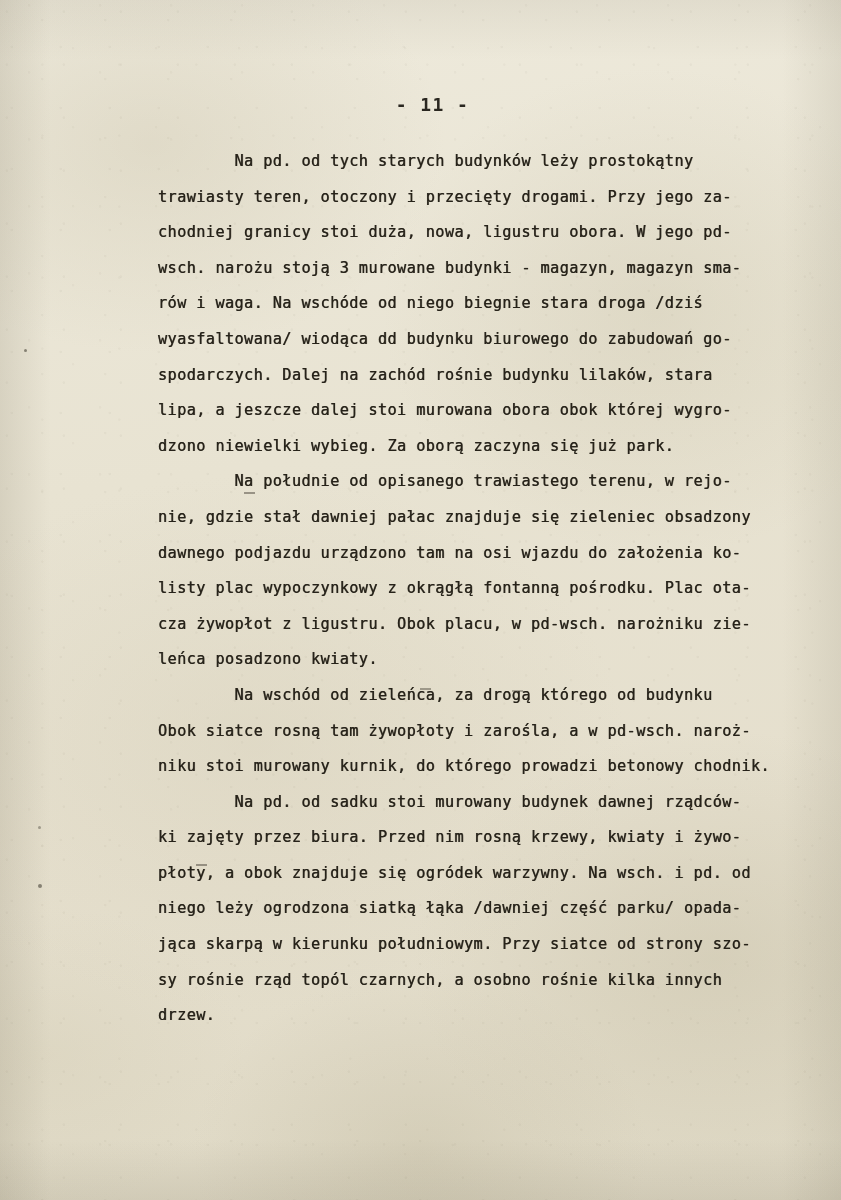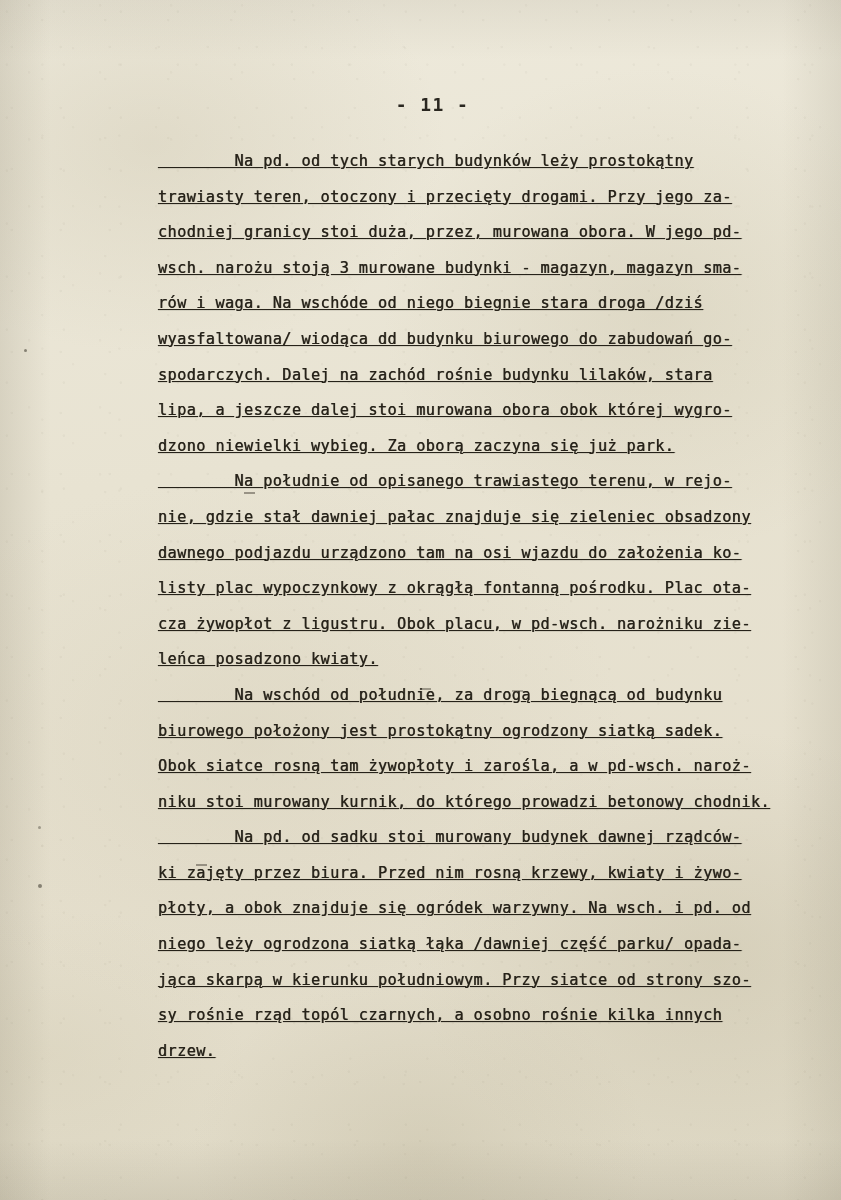--- a/index.html
+++ b/index.html
@@ -74,21 +74,20 @@
   .line {
     height: 35.6px;
     font-size: 15.2px;
     letter-spacing: 0.42px;
     white-space: pre;
     color: #262219;
     text-shadow:
       0.45px 0 0 rgba(38,34,25,0.50),
       -0.35px 0 0 rgba(38,34,25,0.32),
       0 0.4px 0 rgba(38,34,25,0.28);
-    text-decoration: underline;
   }
   
   .speck {
     position: absolute;
     background: #3b362c;
     border-radius: 50%;
     opacity: 0.55;
     z-index: 3;
   }
   .dash-mark {
@@ -107,35 +106,34 @@
 
   <div class="grain"></div>
 
   <div class="content">
 
     <div class="folio">- 11 -</div>
 
     <div class="body-text">
       <div class="line">        Na pd. od tych starych budynków leży prostokątny</div>
       <div class="line">trawiasty teren, otoczony i przecięty drogami. Przy jego za-</div>
-      <div class="line">chodniej granicy stoi duża, przez, murowana obora. W jego pd-</div>
+      <div class="line">chodniej granicy stoi duża, nowa, ligustru obora. W jego pd-</div>
       <div class="line">wsch. narożu stoją 3 murowane budynki - magazyn, magazyn sma-</div>
       <div class="line">rów i waga. Na wschóde od niego biegnie stara droga /dziś</div>
       <div class="line">wyasfaltowana/ wiodąca dd budynku biurowego do zabudowań go-</div>
       <div class="line">spodarczych. Dalej na zachód rośnie budynku lilaków, stara</div>
       <div class="line">lipa, a jeszcze dalej stoi murowana obora obok której wygro-</div>
       <div class="line">dzono niewielki wybieg. Za oborą zaczyna się już park.</div>
       <div class="line">        Na południe od opisanego trawiastego terenu, w rejo-</div>
       <div class="line">nie, gdzie stał dawniej pałac znajduje się zieleniec obsadzony</div>
       <div class="line">dawnego podjazdu urządzono tam na osi wjazdu do założenia ko-</div>
       <div class="line">listy plac wypoczynkowy z okrągłą fontanną pośrodku. Plac ota-</div>
       <div class="line">cza żywopłot z ligustru. Obok placu, w pd-wsch. narożniku zie-</div>
       <div class="line">leńca posadzono kwiaty.</div>
-      <div class="line">        Na wschód od południe, za drogą biegnącą od budynku</div>
-      <div class="line">biurowego położony jest prostokątny ogrodzony siatką sadek.</div>
+      <div class="line">        Na wschód od zieleńca, za drogą którego od budynku</div>
       <div class="line">Obok siatce rosną tam żywopłoty i zarośla, a w pd-wsch. naroż-</div>
       <div class="line">niku stoi murowany kurnik, do którego prowadzi betonowy chodnik.</div>
       <div class="line">        Na pd. od sadku stoi murowany budynek dawnej rządców-</div>
       <div class="line">ki zajęty przez biura. Przed nim rosną krzewy, kwiaty i żywo-</div>
       <div class="line">płoty, a obok znajduje się ogródek warzywny. Na wsch. i pd. od</div>
       <div class="line">niego leży ogrodzona siatką łąka /dawniej część parku/ opada-</div>
       <div class="line">jąca skarpą w kierunku południowym. Przy siatce od strony szo-</div>
       <div class="line">sy rośnie rząd topól czarnych, a osobno rośnie kilka innych</div>
       <div class="line">drzew.</div>
     </div>

